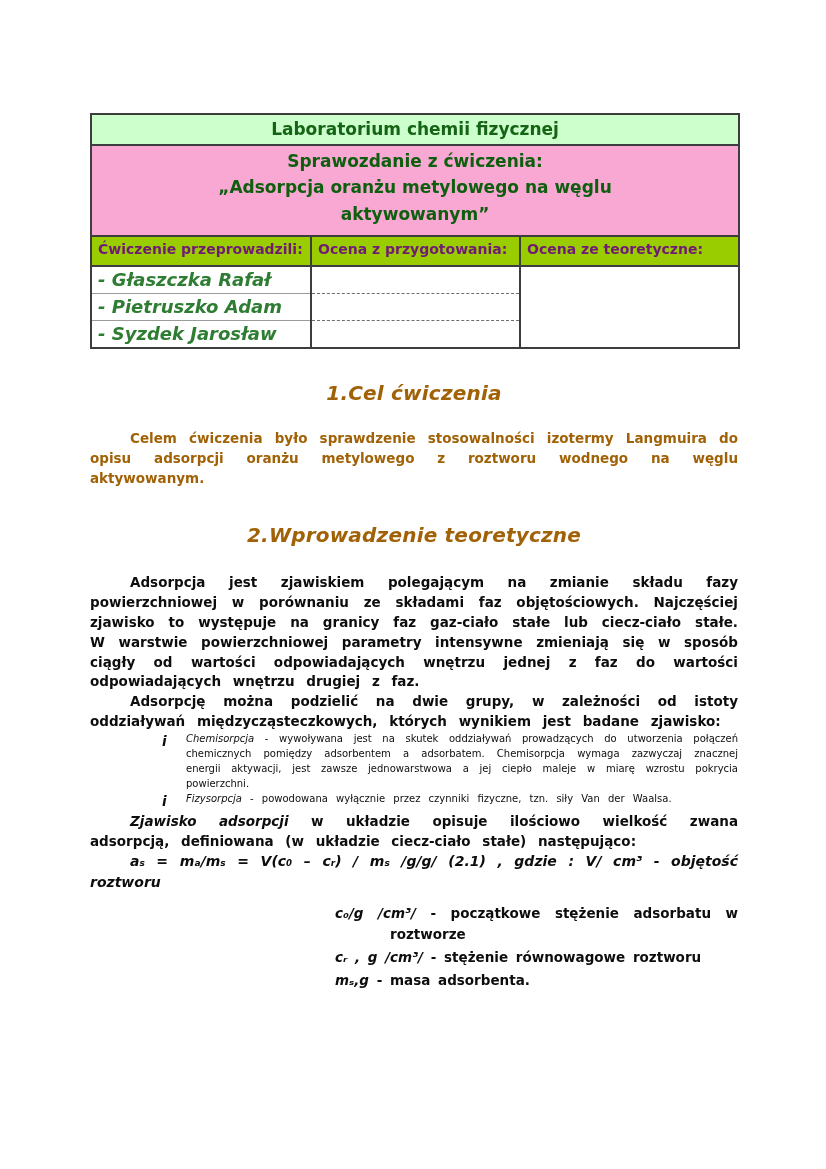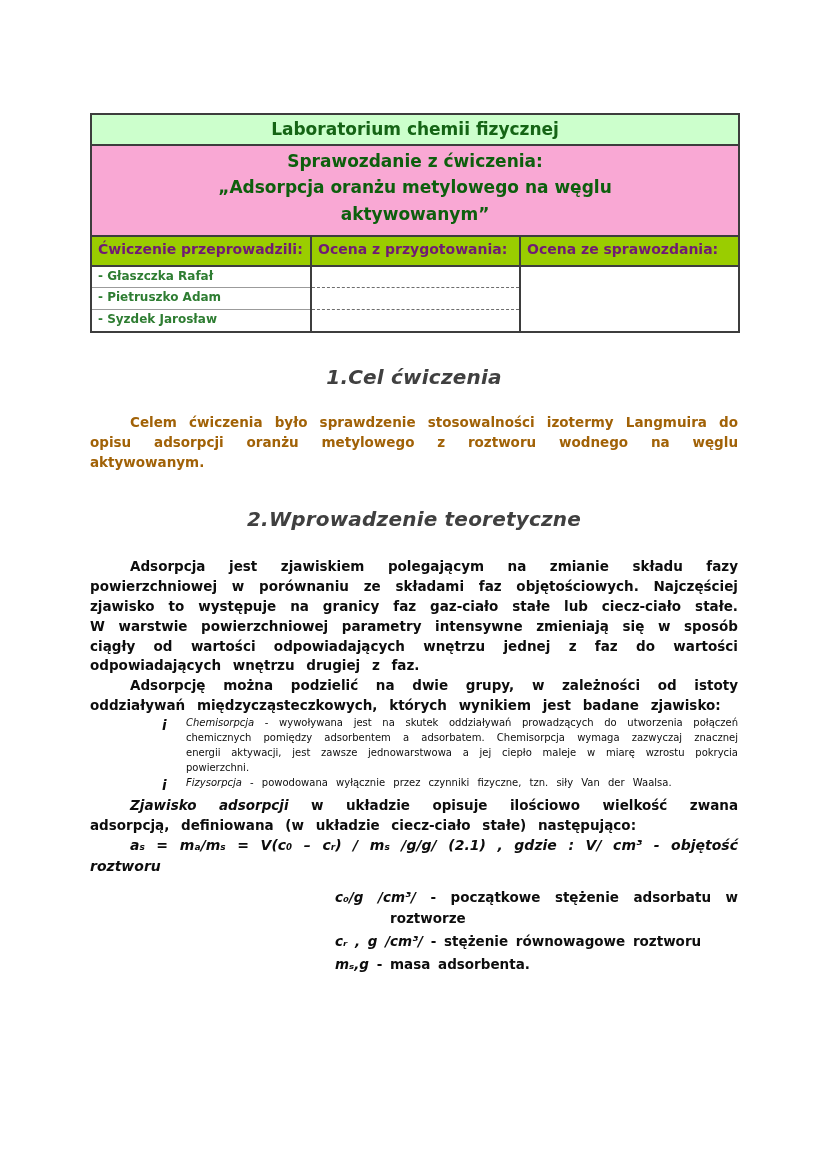--- a/index.html
+++ b/index.html
@@ -46,42 +46,43 @@
     color: #701a75;
     font-weight: bold;
     font-size: 14px;
     line-height: 1.55;
     padding: 2px 6px 4px;
     border-left: 2px solid #3d3d3d;
     border-bottom: 2px solid #3d3d3d;
   }
   td.cell-header:first-child { border-left: none; }
   td.cell-name {
-    font-size: 12px;
-    font-weight: bold;
+    font-size: 18px;
+    font-weight: bold;
+    font-style: italic;
     color: #2e7d32;
     padding: 2px 6px 3px;
     height: 22px;
     border-bottom: 1px solid #9b9b9b;
   }
   tr:last-child td.cell-name { border-bottom: none; }
   td.cell-dashed {
     border-left: 2px solid #3d3d3d;
     border-right: 2px solid #3d3d3d;
     border-bottom: 1px dashed #6e6e6e;
   }
   tr:last-child td.cell-dashed { border-bottom: none; }
   td.cell-empty-merged { background: #ffffff; }
 
   
   .sec-heading {
     text-align: center;
     font-weight: bold;
     font-style: italic;
-    color: #404040;
+    color: #a16207;
     font-size: 20px;
     letter-spacing: 0.2px;
   }
   .h-cel  { margin-top: 32px; }
   .h-wpr  { margin-top: 34px; }
 
   
   .para {
     font-size: 13.5px;
     font-weight: bold;
@@ -159,21 +160,21 @@
         </tr>
         <tr>
           <td class="cell-subtitle" colspan="3">
             <div>Sprawozdanie z ćwiczenia:</div>
             <div class="quote-wrap">„Adsorpcja oranżu metylowego na węglu aktywowanym”</div>
           </td>
         </tr>
         <tr>
           <td class="cell-header">Ćwiczenie przeprowadzili:</td>
           <td class="cell-header">Ocena z przygotowania:</td>
-          <td class="cell-header">Ocena ze sprawozdania:</td>
+          <td class="cell-header">Ocena ze teoretyczne:</td>
         </tr>
         <tr>
           <td class="cell-name">- Głaszczka Rafał</td>
           <td class="cell-dashed"></td>
           <td class="cell-empty-merged" rowspan="3"></td>
         </tr>
         <tr>
           <td class="cell-name">- Pietruszko Adam</td>
           <td class="cell-dashed"></td>
         </tr>

